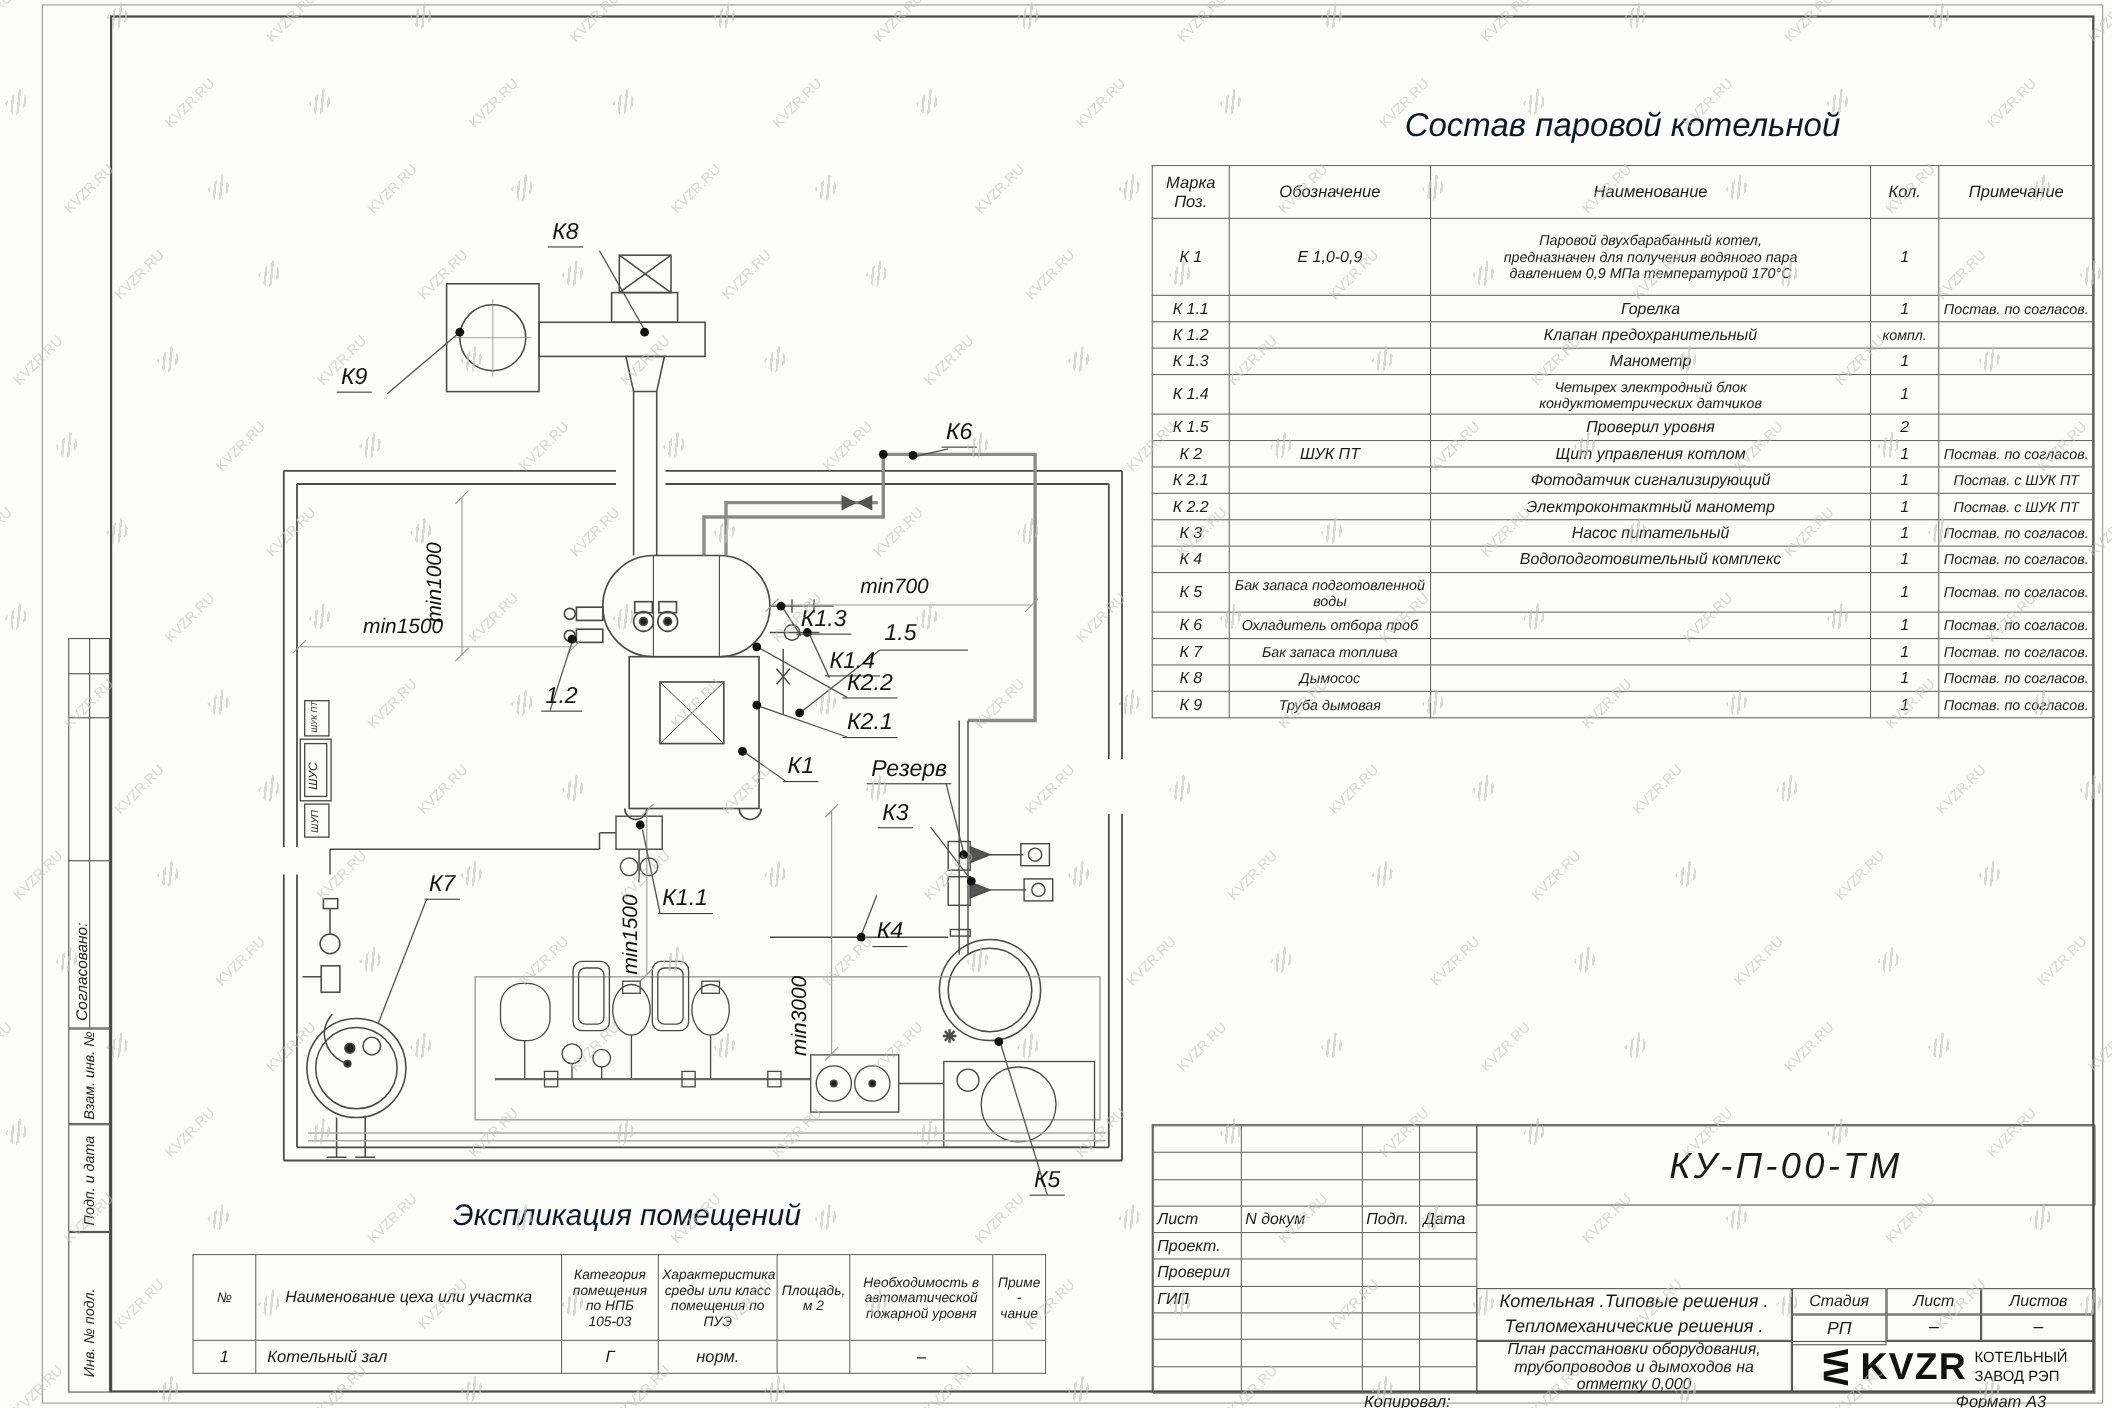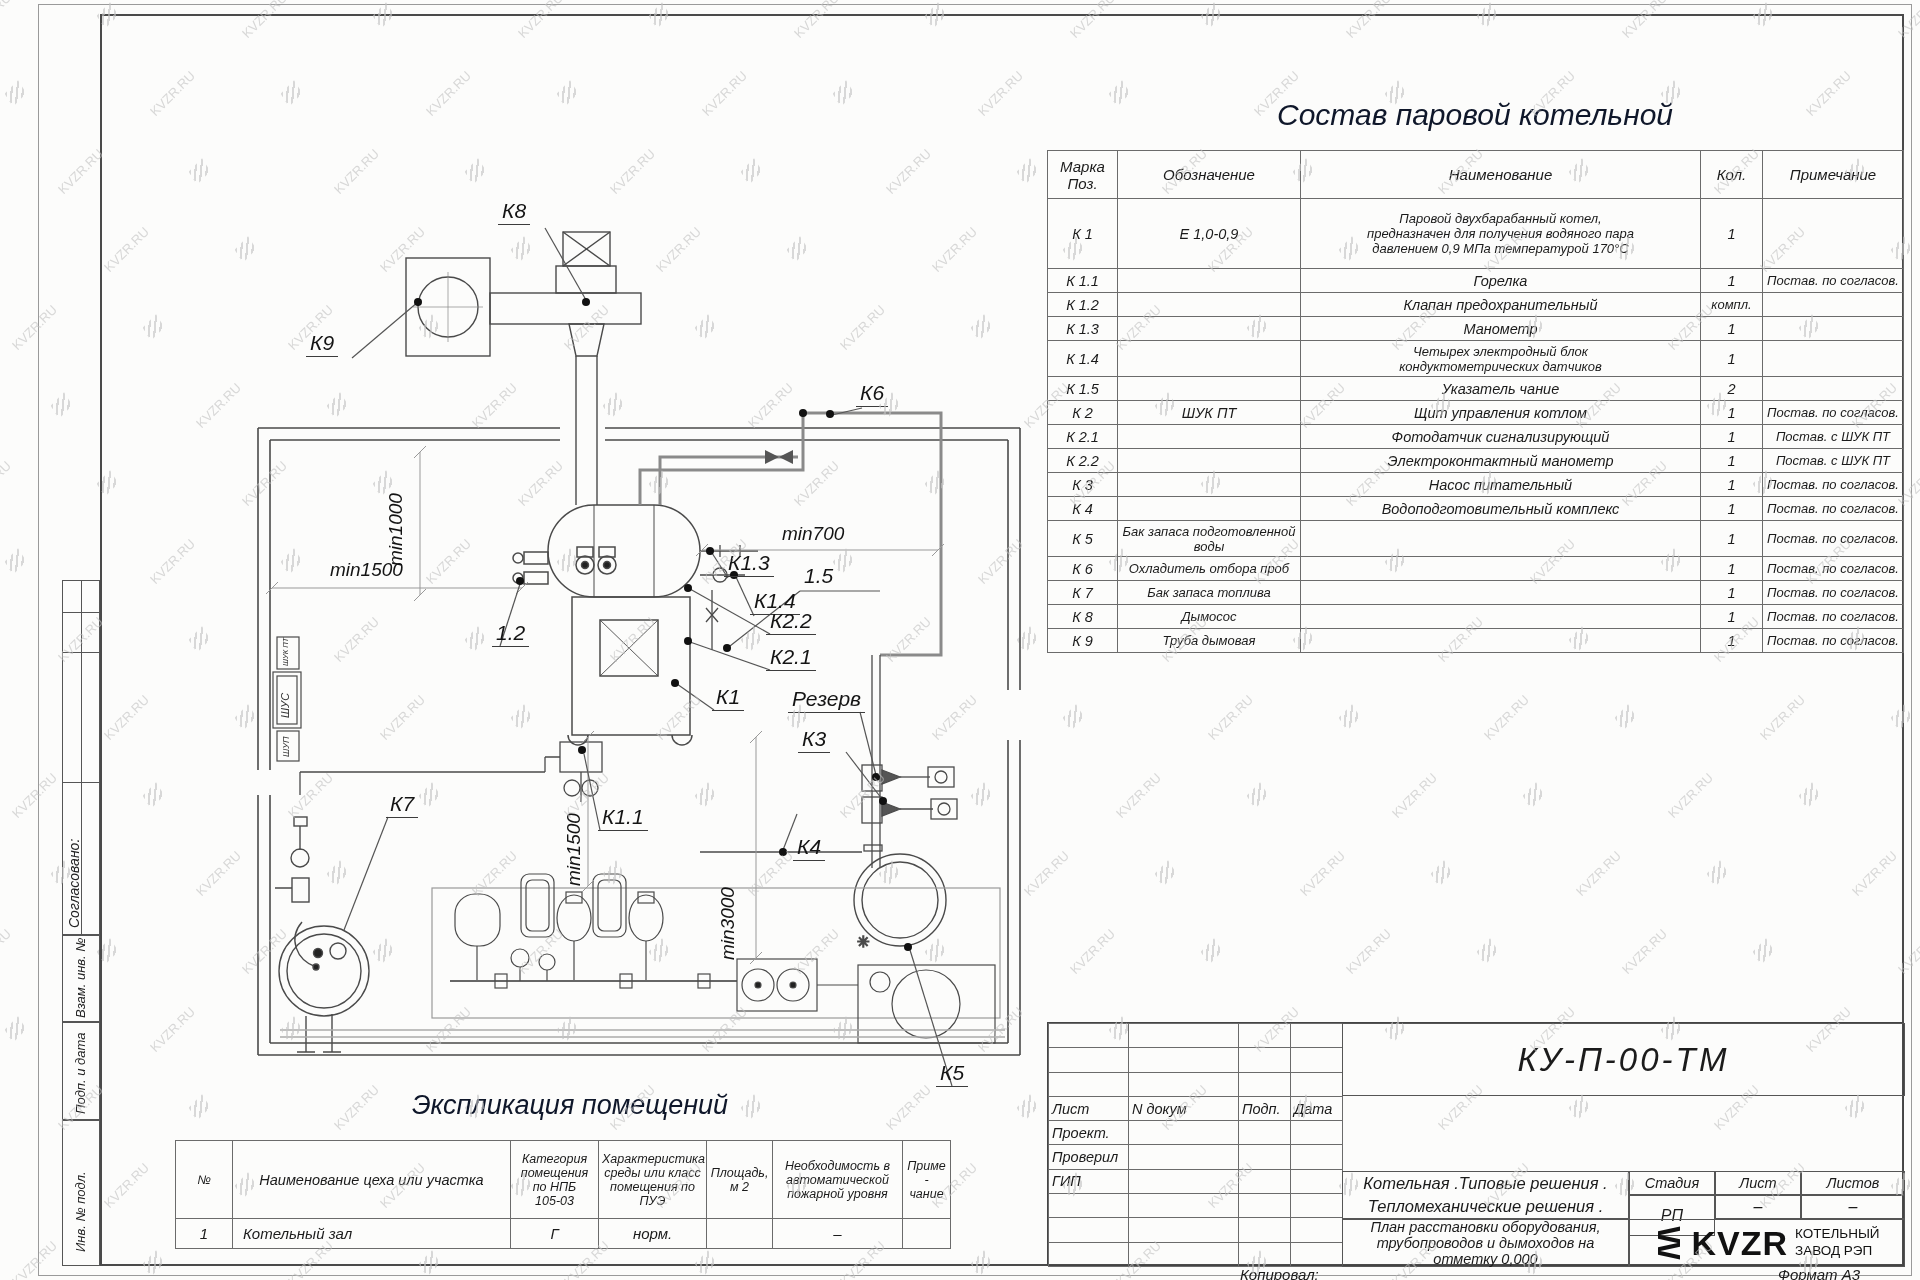--- a/index.html
+++ b/index.html
@@ -332,21 +332,21 @@
           <td>К 1.4</td>
           <td></td>
           <td class="pre small">Четырех электродный блок
 кондуктометрических датчиков</td>
           <td>1</td>
           <td class="small"></td>
         </tr>
     <tr style="height:24px;">
           <td>К 1.5</td>
           <td></td>
-          <td>Указатель чание</td>
+          <td>Проверил уровня</td>
           <td>2</td>
           <td class="small"></td>
         </tr>
     <tr style="height:24px;">
           <td>К 2</td>
           <td>ШУК ПТ</td>
           <td>Щит управления котлом</td>
           <td>1</td>
           <td class="small">Постав. по согласов.</td>
         </tr>
@@ -541,21 +541,21 @@
       <span>Тепломеханические решения .</span>
     </div>
 
     <div class="cell pre" style="left:294px;top:196px;width:287px;height:48px;font-size:14.5px;line-height:1.12;">План расстановки оборудования,
 трубопроводов и дымоходов на
 отметку  0,000</div>
 
     <div class="cell" style="left:581px;top:148px;width:86px;height:24px;font-size:14.5px;">Стадия</div>
     <div class="cell" style="left:667px;top:148px;width:86px;height:24px;font-size:14.5px;">Лист</div>
     <div class="cell" style="left:753px;top:148px;width:104px;height:24px;font-size:14.5px;">Листов</div>
-    <div class="cell" style="left:581px;top:172px;width:86px;height:41px;font-size:16px;">РП</div>
+    <div class="cell" style="left:581px;top:172px;width:86px;height:28px;font-size:16px;">РП</div>
     <div class="cell" style="left:667px;top:172px;width:86px;height:24px;font-size:16px;">–</div>
     <div class="cell" style="left:753px;top:172px;width:104px;height:24px;font-size:16px;">–</div>
 
     <div class="cell" style="left:581px;top:196px;width:276px;height:48px;gap:7px;">
       <svg width="30" height="34" viewBox="0 0 30 34">
         <g stroke="#111" stroke-width="4.4" fill="none">
           <path d="M4,5 H26" transform="skewY(-12)" transform-origin="15 5"></path>
           <path d="M4,13 H26" transform="skewY(12)" transform-origin="15 13"></path>
           <path d="M4,21 H26" transform="skewY(-12)" transform-origin="15 21"></path>
           <path d="M4,29 H26" transform="skewY(12)" transform-origin="15 29"></path>

